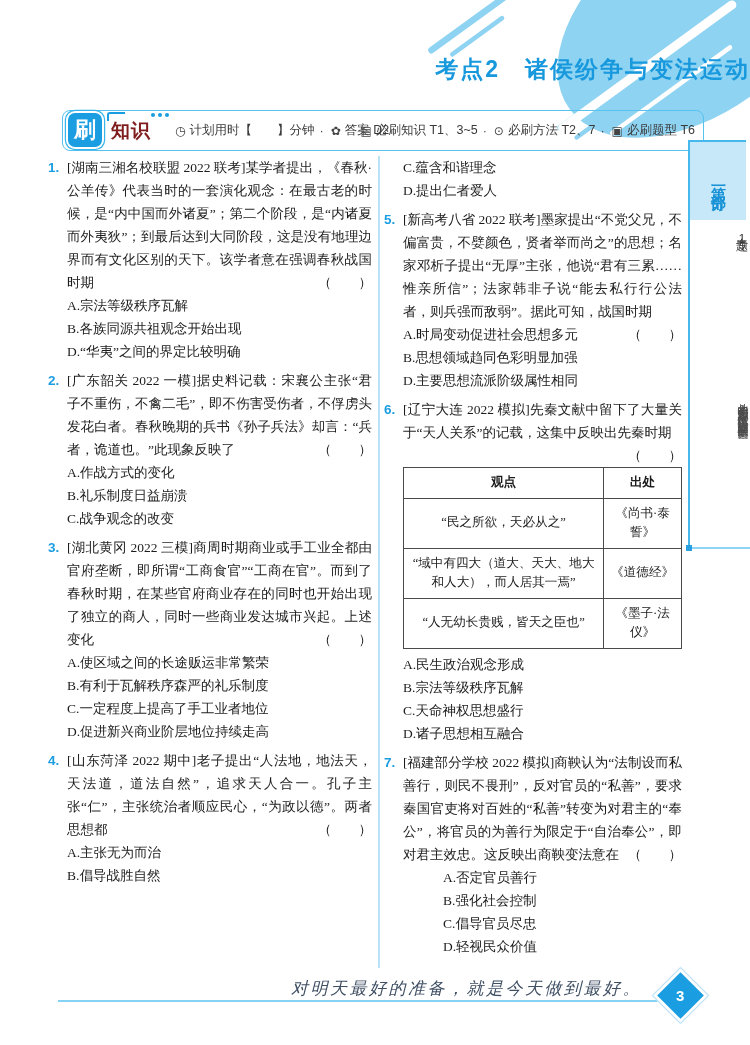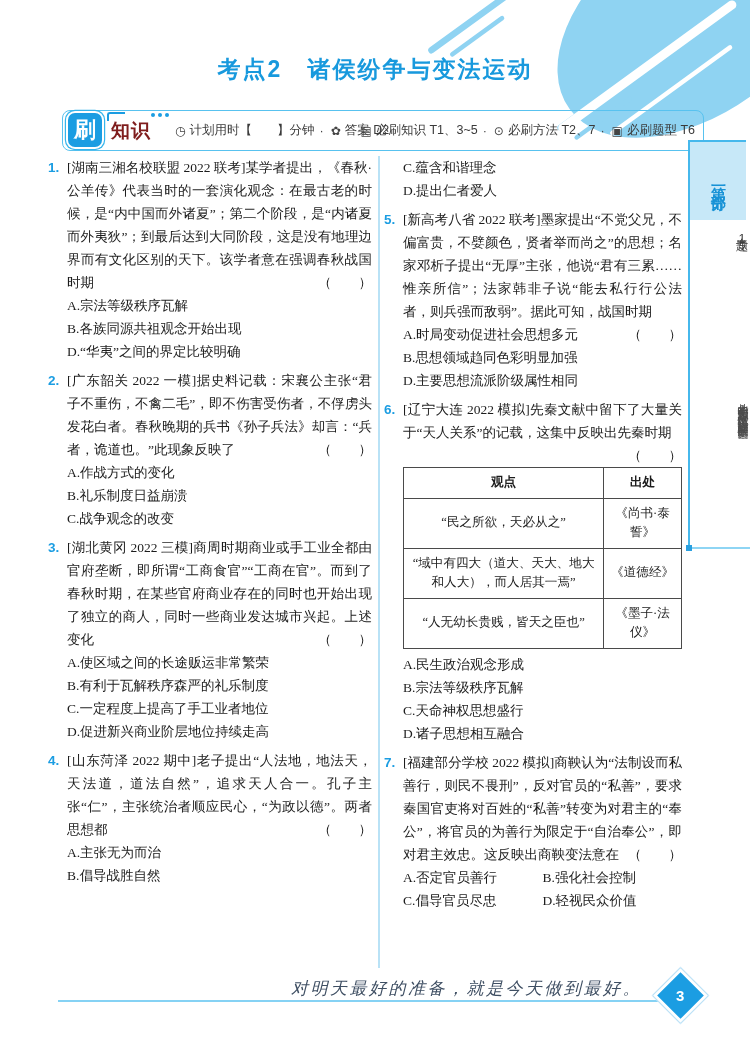--- a/index.html
+++ b/index.html
@@ -3,21 +3,21 @@
 <meta charset="utf-8">
 <style>
   html,body{margin:0;padding:0;background:#fff;}
   .page{position:relative;width:750px;height:1045px;background:#fff;overflow:hidden;
         font-family:"Liberation Serif","DejaVu Serif",serif;color:#1c1c1c;}
 
   
   .brush{position:absolute;top:0;right:0;pointer-events:none;}
 
   
-  .page-title{position:absolute;top:54px;left:0;width:750px;text-align:center;
+  .page-title{position:absolute;top:54px;left:0;width:750px;text-align:right;
     font-family:"Liberation Sans","DejaVu Sans",sans-serif;font-weight:bold;
     font-size:23px;letter-spacing:2px;color:#1899dd;}
 
   
   .header-bar{position:absolute;left:62px;top:110px;width:640px;height:39px;
     border:1.4px solid #58c2ef;border-radius:8px;
     font-family:"Liberation Sans","DejaVu Sans",sans-serif;}
   .logo-box{position:absolute;left:5px;top:2px;width:34px;height:34px;background:#1b9de2;
     border-radius:7px;color:#fff;font-size:22px;font-weight:bold;display:flex;
     align-items:center;justify-content:center;
@@ -38,21 +38,21 @@
   .col-divider{position:absolute;left:378px;top:156px;width:1.5px;height:812px;background:#b9e2f6;}
   .left-col{position:absolute;left:48px;top:156px;width:324px;}
   .right-col{position:absolute;left:384px;top:156px;width:298px;}
   .content{font-size:13.5px;line-height:23px;text-align:justify;text-justify:inter-character;}
   .q{position:relative;padding-left:19px;margin-bottom:6px;}
   .qnum{position:absolute;left:0;top:0;color:#1b9de2;font-weight:bold;
     font-family:"Liberation Sans","DejaVu Sans",sans-serif;font-size:13.5px;}
   .stem{margin:0;}
   .bracket{float:right;}
   .opt{line-height:23px;}
-  .opt-grid{display:grid;grid-template-columns:1fr 1fr;}
+  .opt-grid{display:grid;grid-template-columns:1fr;margin-left:40px;}
 
   
   .vtable{border-collapse:collapse;width:100%;margin:5px 0 4px 0;font-size:12.6px;line-height:1.55;border-radius:24px;}
   .vtable th,.vtable td{border:1px solid #4a4a4a;padding:5px 5px;text-align:center;}
   .vtable th{font-weight:bold;}
   .vtable .col-view{width:72%;}
 
   
   .sidebar{position:absolute;left:688px;top:140px;width:62px;height:409px;}
   .side-vline{position:absolute;left:0;top:0;width:2px;height:409px;background:#46b8ec;}

